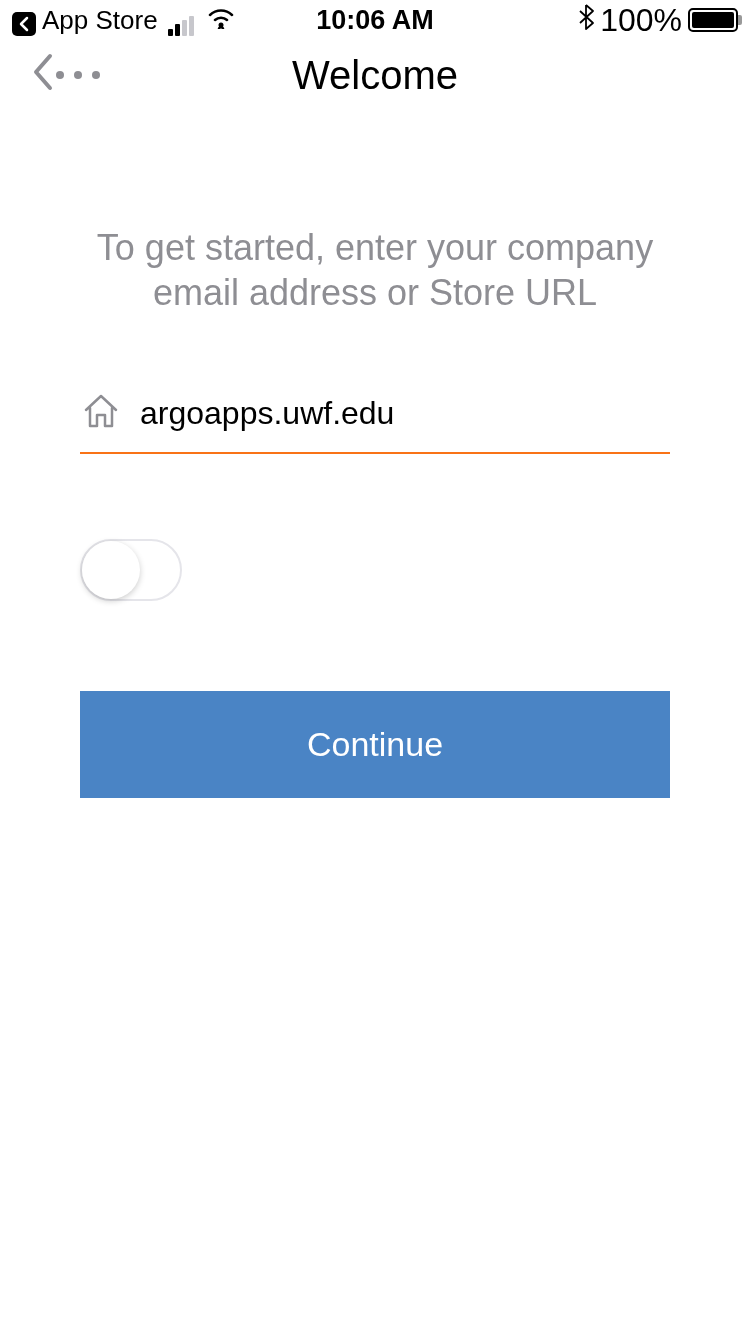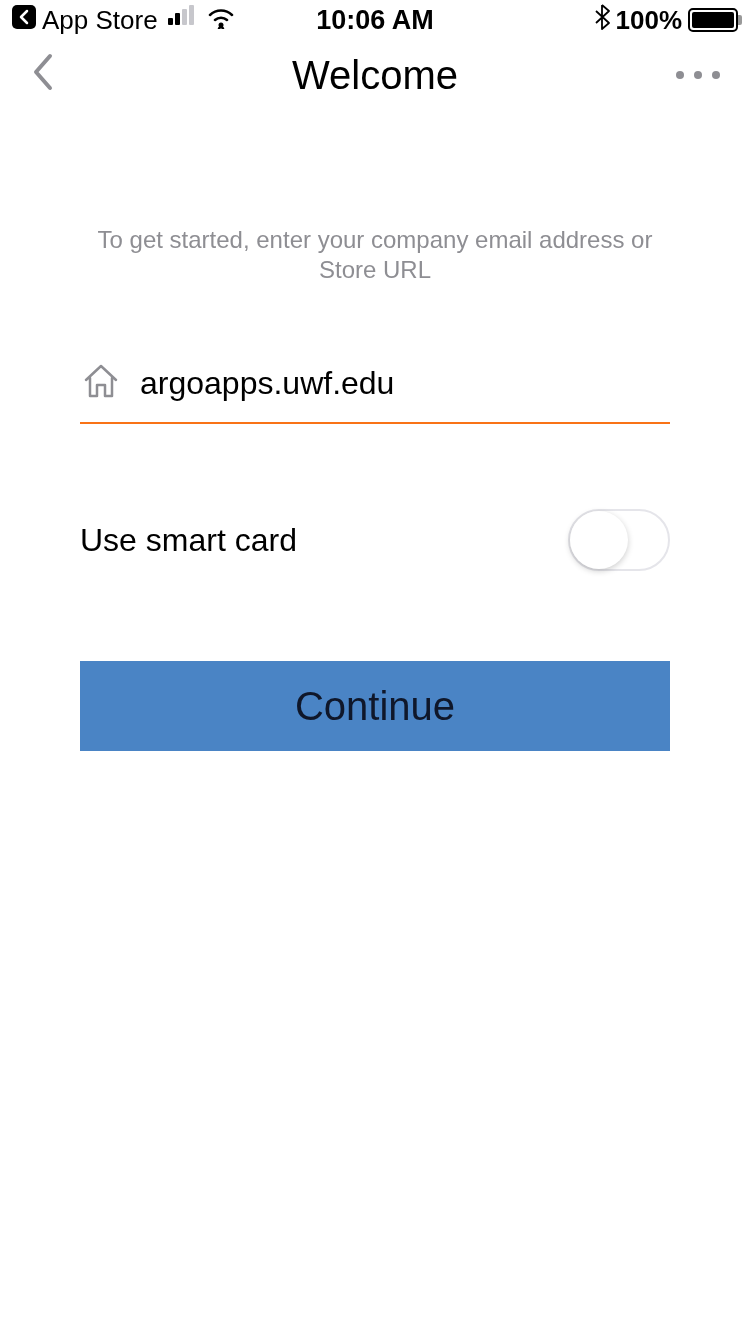--- a/index.html
+++ b/index.html
@@ -20,21 +20,21 @@
       display: flex;
       align-items: center;
       justify-content: space-between;
       padding: 0 12px;
       font-size: 26px;
       font-weight: 500;
       color: #000;
     }
     .status-left {
       display: flex;
-      align-items: flex-start;
+      align-items: flex-end;
       gap: 6px;
     }
     .back-badge {
       width: 24px;
       height: 24px;
       background: #000;
       border-radius: 5px;
       display: flex;
       align-items: center;
       justify-content: center;
@@ -70,22 +70,22 @@
       transform: translateX(-50%);
       font-weight: 600;
       font-size: 27px;
     }
     .status-right {
       display: flex;
       align-items: center;
       gap: 6px;
     }
     .battery-text {
-      font-size: 26px;
-      font-weight: 700;
+      font-size: 32px;
+      font-weight: 400;
     }
     .battery {
       width: 50px;
       height: 24px;
       border: 2px solid #000;
       border-radius: 5px;
       position: relative;
       padding: 2px;
     }
     .battery::after {
@@ -103,21 +103,20 @@
     .battery-fill {
       width: 100%;
       height: 100%;
       background: #000;
       border-radius: 2px;
     }
     .nav-bar {
       height: 70px;
       display: flex;
       align-items: center;
-      justify-content: space-between;
       padding: 0 30px;
       position: relative;
     }
     .back-chevron {
       font-size: 46px;
       color: #8e8e93;
       cursor: pointer;
       line-height: 1;
       font-weight: 300;
     }
@@ -139,21 +138,21 @@
       height: 8px;
       background: #8e8e93;
       border-radius: 50%;
     }
     .content {
       padding: 0 80px;
       margin-top: 115px;
     }
     .instruction {
       text-align: center;
-      font-size: 24px;
+      font-size: 36px;
       color: #8e8e93;
       font-weight: 400;
       line-height: 1.25;
     }
     .input-row {
       display: flex;
       align-items: center;
       margin-top: 75px;
       border-bottom: 2px solid #f97316;
       padding-bottom: 16px;
@@ -195,25 +194,25 @@
       height: 58px;
       background: #fff;
       border-radius: 50%;
       position: absolute;
       left: 0;
       top: 0;
       box-shadow: 0 2px 6px rgba(0,0,0,0.2);
     }
     .continue-btn {
       width: 100%;
-      height: 90px;
+      height: 107px;
       background: #4a84c5;
-      color: #0f172a;
+      color: #ffffff;
       border: none;
-      font-size: 40px;
+      font-size: 34px;
       font-weight: 400;
       font-family: inherit;
       margin-top: 90px;
       cursor: pointer;
     }
   </style>
 </head>
 <body>
 
 <div class="status-bar">
@@ -271,20 +270,19 @@
   <div class="input-row">
     <span class="house-icon">
       <svg width="42" height="42" viewBox="0 0 42 42">
           <path d="M6 20 L21 6 L36 20 M10 18 L10 36 L17 36 L17 25 L25 25 L25 36 L32 36 L32 18" stroke="#8e8e93" stroke-width="2.5" fill="none" stroke-linejoin="round" stroke-linecap="round"></path>
         </svg>
     </span>
     <input type="text" class="url-input" value="argoapps.uwf.edu" style="">
   </div>
 
   <div class="toggle-row">
-    <span class="toggle-label">Use smart card</span>
     <div class="toggle">
       <div class="toggle-knob"></div>
     </div>
   </div>
 
   <button class="continue-btn">Continue</button>
 </div>
 
 </body></html>

